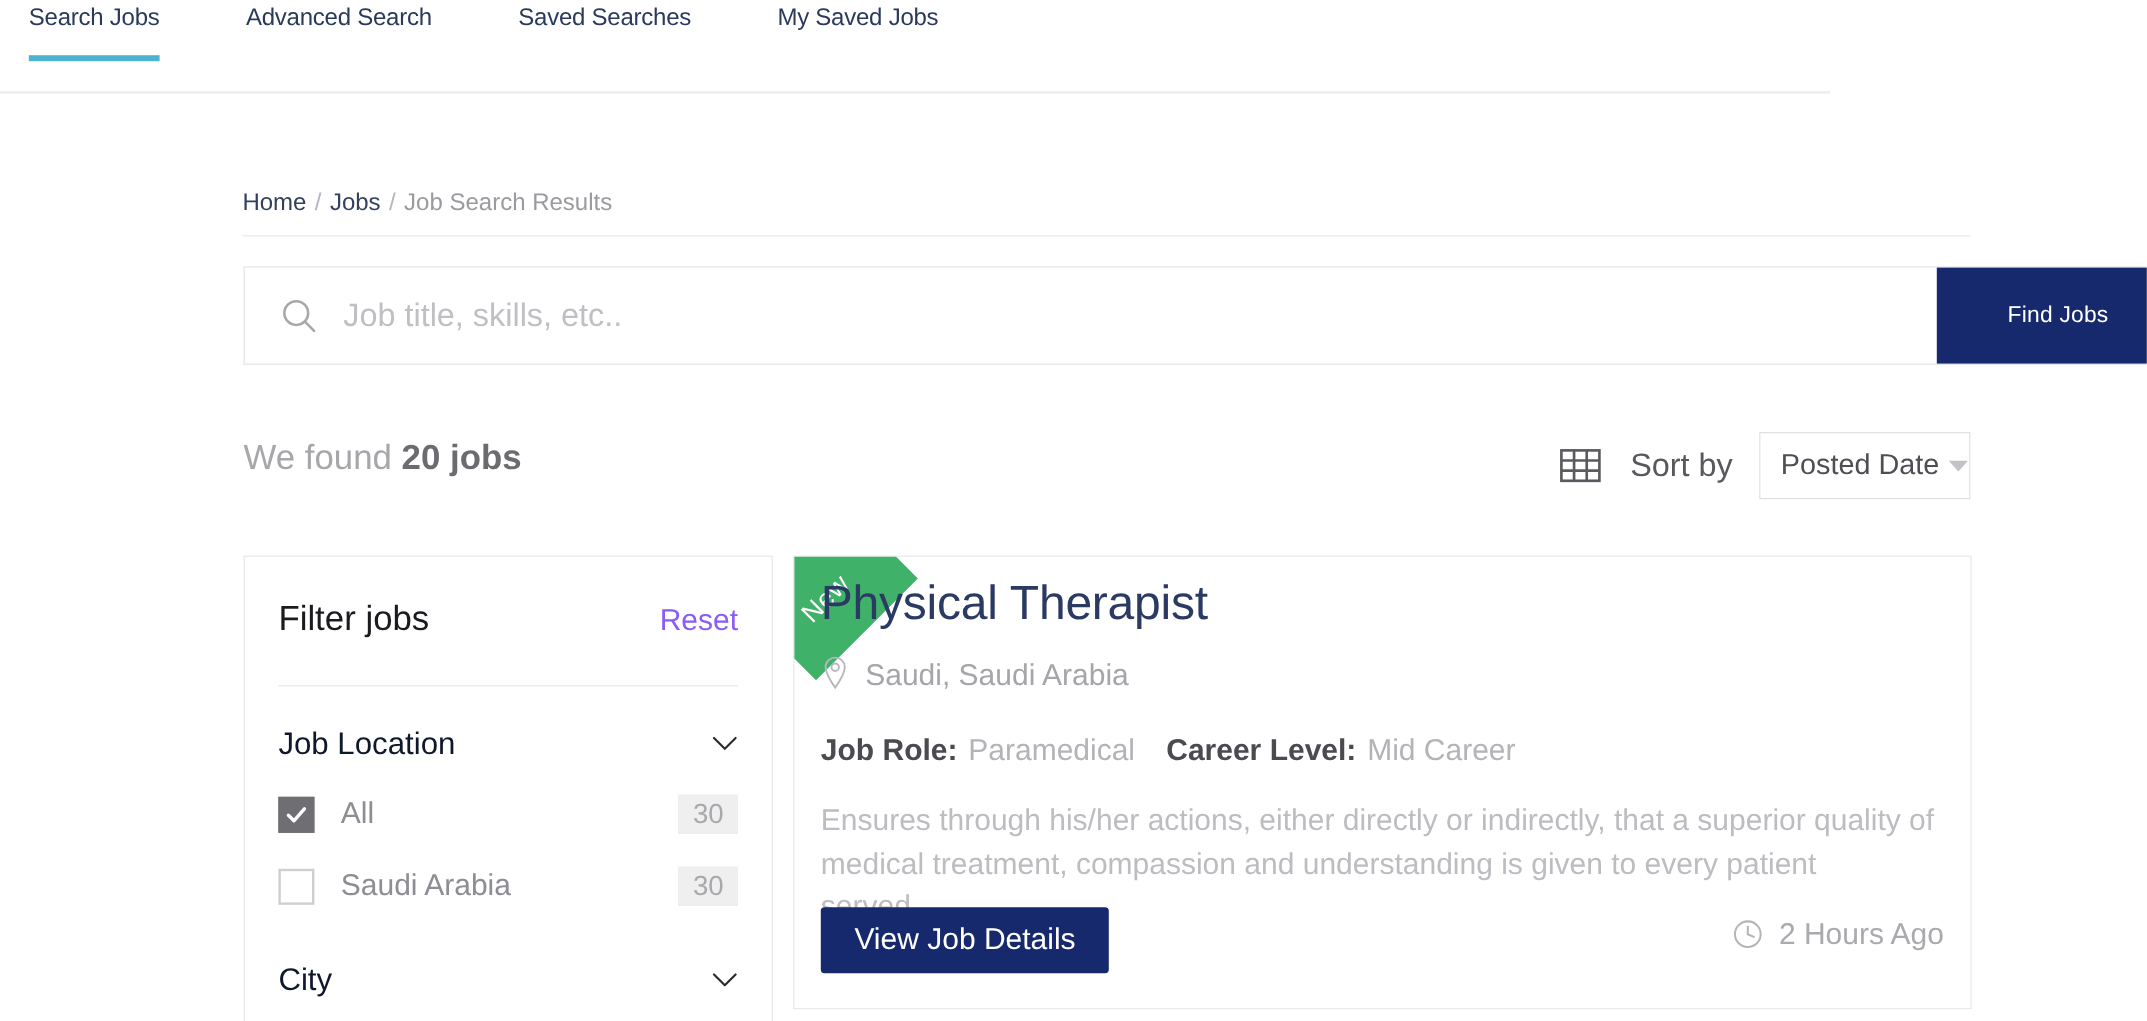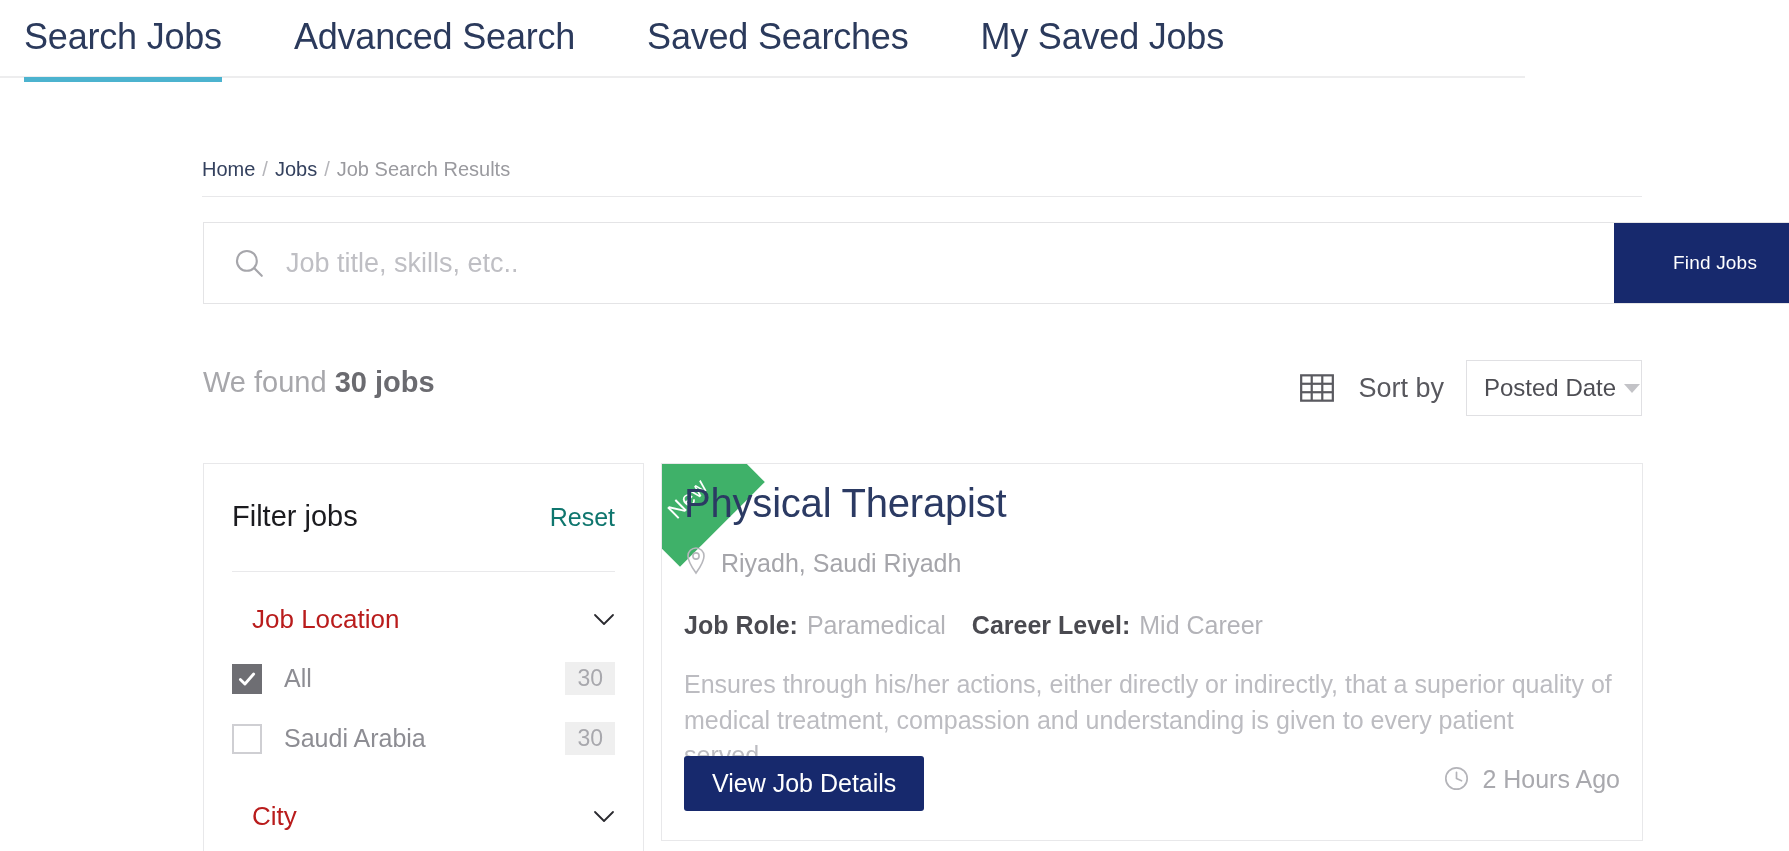--- a/index.html
+++ b/index.html
@@ -14,23 +14,23 @@
 
   
   .tabbar {
     position: absolute; left: 0; top: 0;
     width: 1525px; height: 78px;
     border-bottom: 2px solid #ededee;
     display: flex; align-items: flex-start;
   }
   .tab {
     position: relative;
-    padding: 16px 0 22px 0;
+    padding: 4px 0 22px 0;
     margin-right: 72px;
-    font-size: 36px;
+    font-size: 20px;
     color: #2b3a5c;
     letter-spacing: -0.2px;
     white-space: nowrap;
     cursor: pointer;
   }
   .tab:first-child { margin-left: 24px; }
   .tab.active::after {
     content: "";
     position: absolute; left: 0; right: 0; bottom: -2px;
     height: 5px; background: #4cb3cf;
@@ -109,29 +109,29 @@
     position: absolute; left: 203px; top: 463px;
     width: 441px; height: 420px;
     border: 1px solid #e8e8ea; background: #fff;
     padding: 0 28px;
   }
   .filter-head {
     display: flex; align-items: baseline; justify-content: space-between;
     padding-top: 36px;
   }
   .filter-title { font-size: 29px; color: #1b1b1f; }
-  .reset-link { font-size: 25px; color: #0f766e; cursor: pointer; }
+  .reset-link { font-size: 25px; color: #8b5cf6; cursor: pointer; }
   .filter-rule { height: 1px; background: #e9e9eb; margin-top: 38px; }
 
   .fsection { margin-top: 32px; }
   .fsec-head {
     display: flex; align-items: center; justify-content: space-between;
     cursor: pointer;
   }
-  .fsec-title { font-size: 26px; color: #b91c1c; margin-left: 20px; }
+  .fsec-title { font-size: 26px; color: #0f172a; }
   .chev { width: 22px; height: 13px; display: block; }
 
   .foption {
     display: flex; align-items: center; margin-top: 27px;
   }
   .cbox {
     width: 30px; height: 30px; flex: 0 0 30px;
     border: 2px solid #cfcfd3; background: #fff;
     display: flex; align-items: center; justify-content: center;
     cursor: pointer;
@@ -235,21 +235,21 @@
         <circle cx="10.5" cy="10.5" r="7"></circle>
         <line x1="15.6" y1="15.6" x2="21" y2="21" stroke-linecap="round"></line>
       </svg>
     </span>
     <input class="search-input" type="text" placeholder="Job title, skills, etc.." style="">
     <button class="find-btn">Find Jobs</button>
   </div>
 
   <div class="found">
     <span>We found</span>
-    <b>30 jobs</b>
+    <b>20 jobs</b>
   </div>
 
   <div class="sortrow">
     <span>
       <svg class="grid-icon" viewBox="0 0 24 24" fill="none" stroke="#5a5a60" stroke-width="1.4">
         <rect x="2" y="4" width="20" height="16"></rect>
         <line x1="8.67" y1="4" x2="8.67" y2="20"></line>
         <line x1="15.33" y1="4" x2="15.33" y2="20"></line>
         <line x1="2" y1="9.33" x2="22" y2="9.33"></line>
         <line x1="2" y1="14.67" x2="22" y2="14.67"></line>
@@ -316,21 +316,21 @@
 
     <div class="job-title">Physical Therapist</div>
 
     <div class="job-loc">
       <span>
         <svg width="24" height="30" viewBox="0 0 24 30" fill="none" stroke="#b7b7bc" stroke-width="1.6">
           <path d="M12 2c-4.4 0-8 3.5-8 7.9 0 5.9 8 17.1 8 17.1s8-11.2 8-17.1C20 5.5 16.4 2 12 2z"></path>
           <circle cx="12" cy="10" r="3.1"></circle>
         </svg>
       </span>
-      <span class="job-loc-text">Riyadh, Saudi Riyadh</span>
+      <span class="job-loc-text">Saudi, Saudi Arabia</span>
     </div>
 
     <div class="job-meta">
       <span class="meta-k">Job Role:</span><span class="meta-v">Paramedical</span><span class="meta-k">Career Level:</span><span class="meta-v">Mid Career</span>
     </div>
 
     <div class="job-desc">Ensures through his/her actions, either directly or indirectly, that a superior quality of medical treatment, compassion and understanding is given to every patient served...</div>
 
     <button class="view-btn">View Job Details</button>
 

